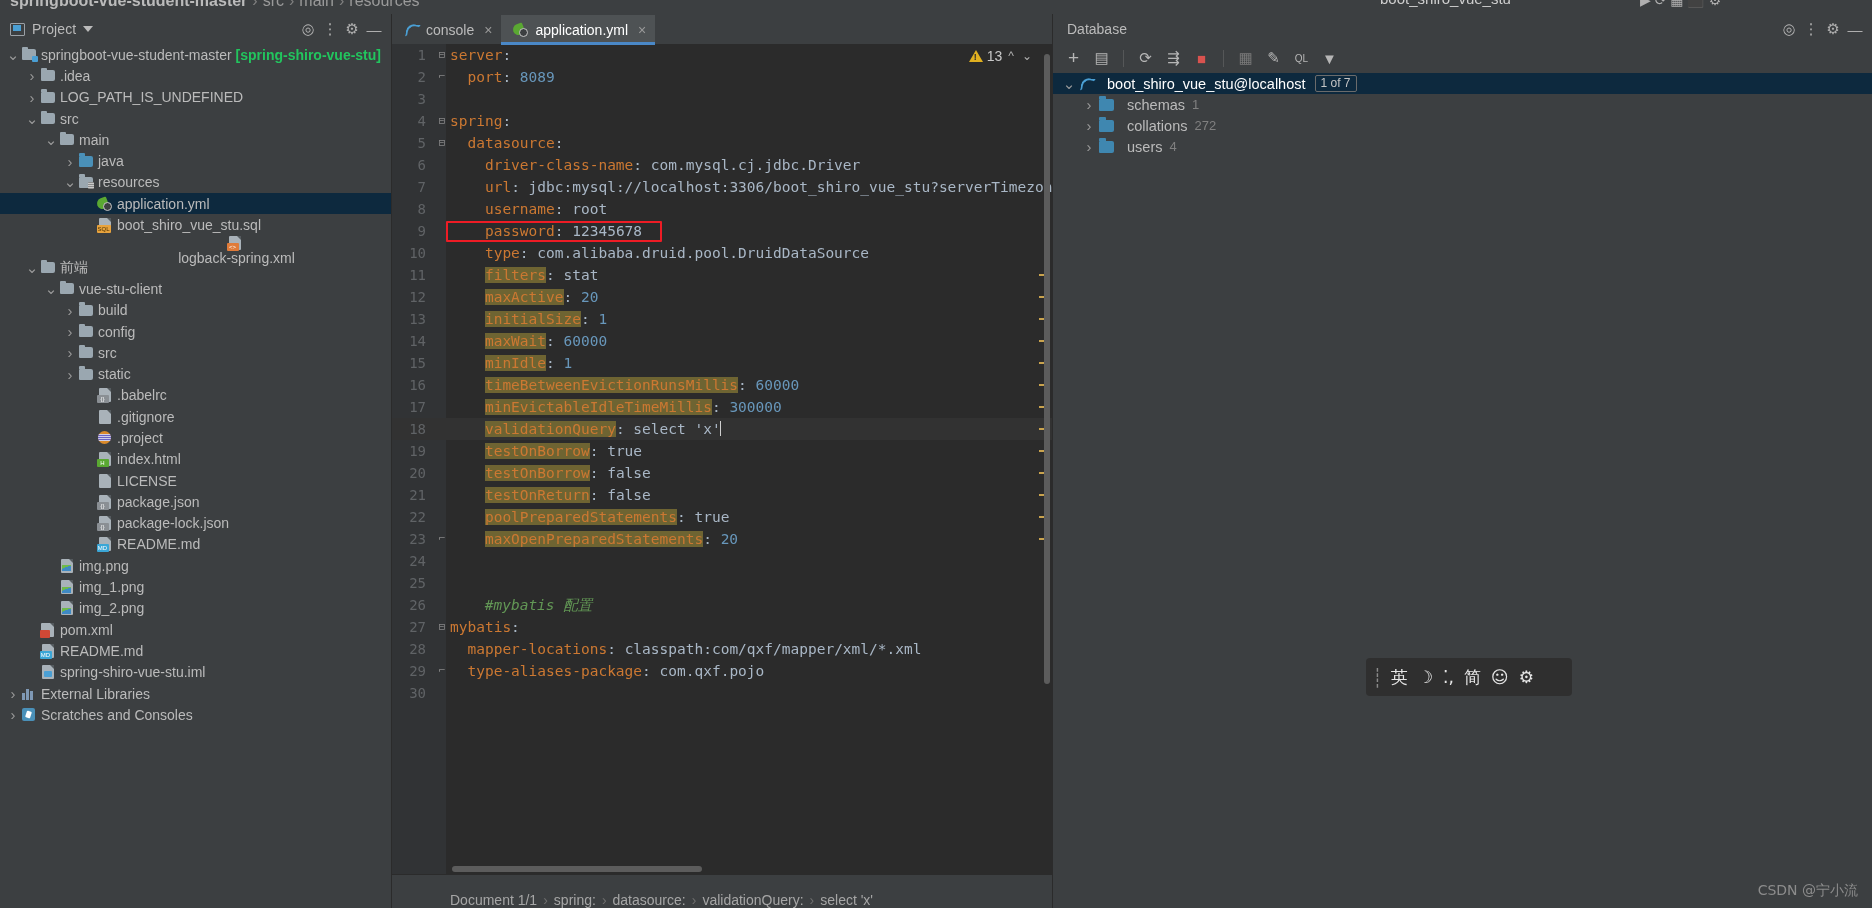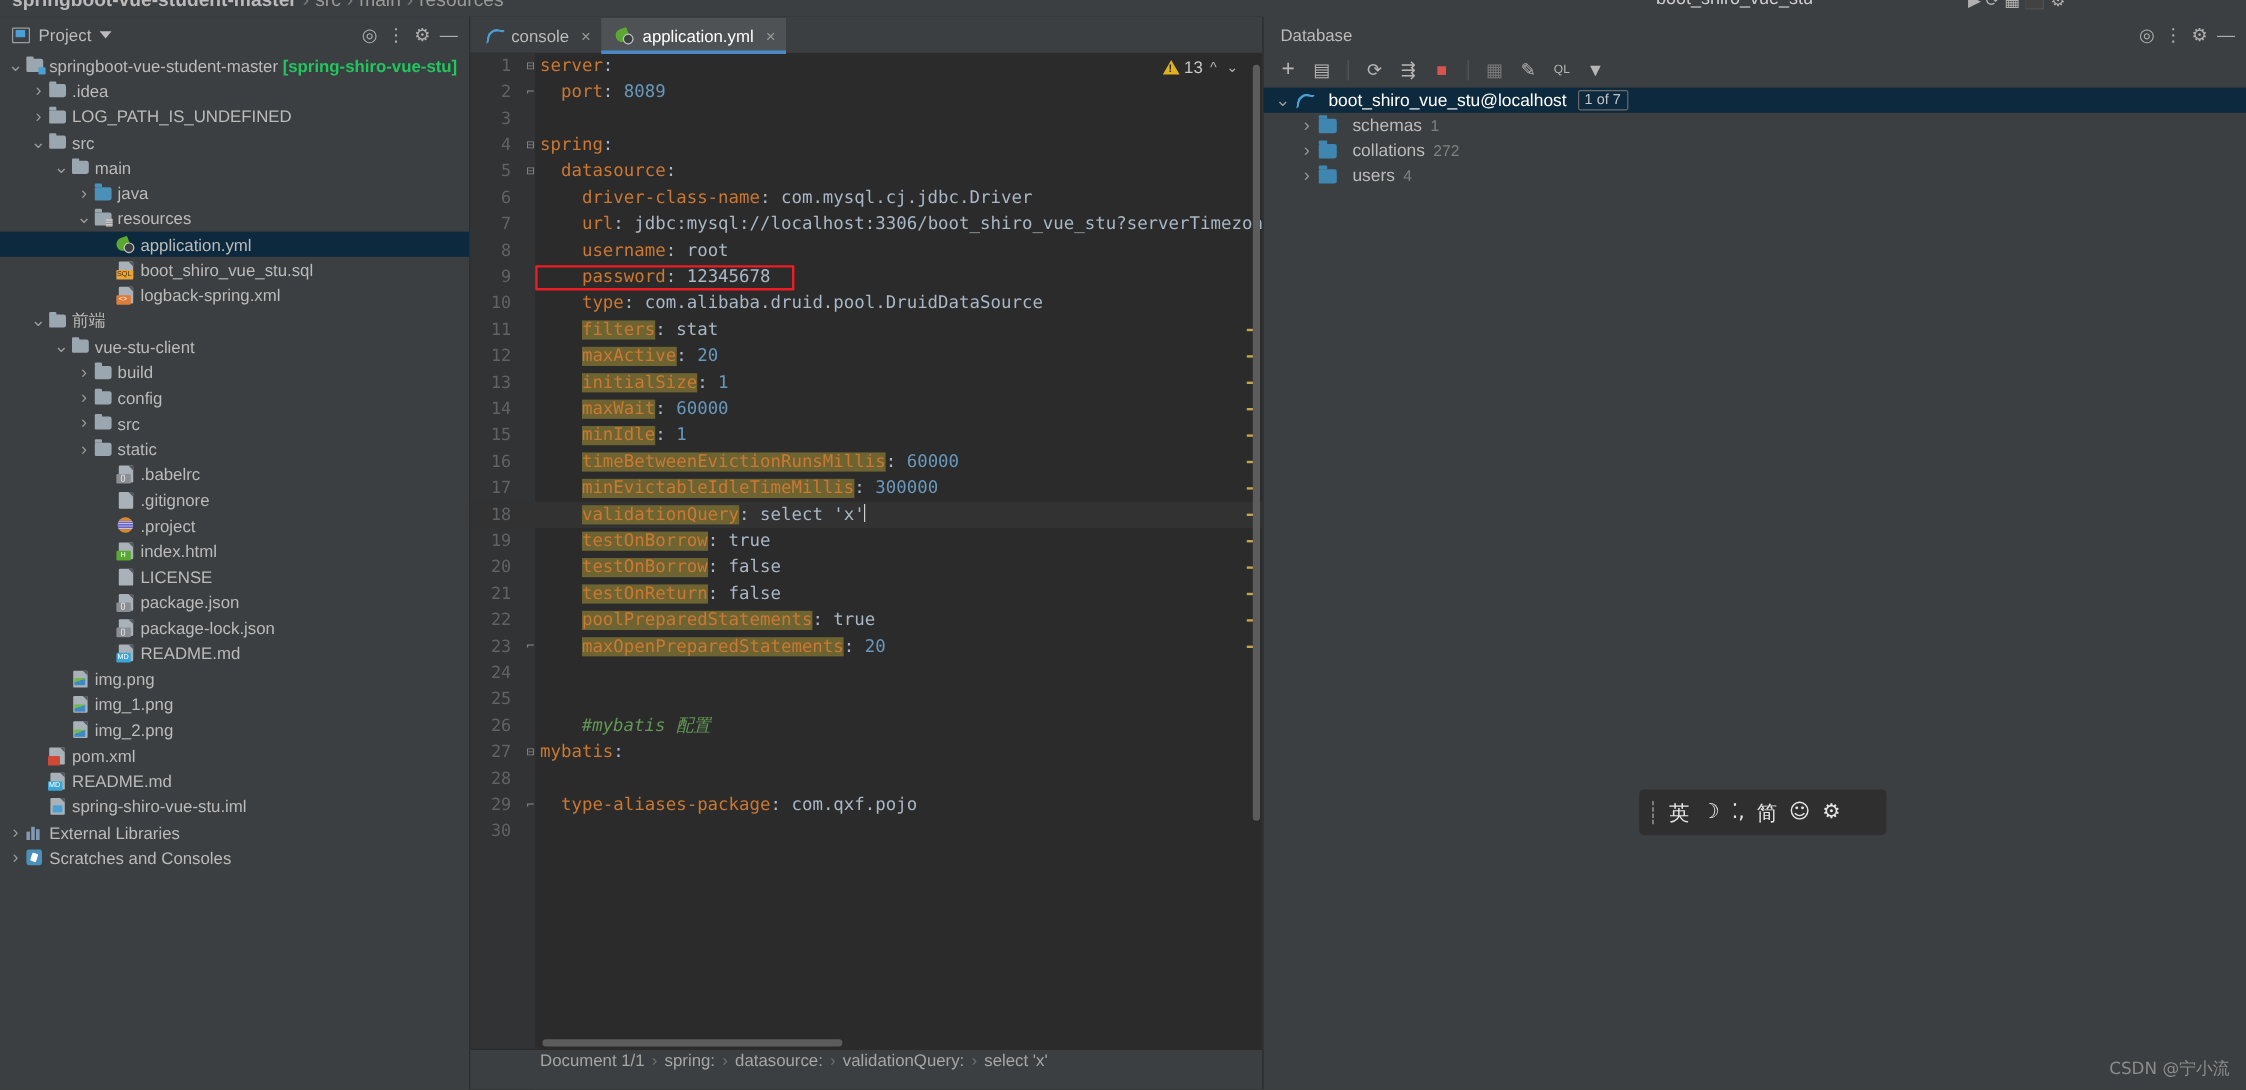--- a/index.html
+++ b/index.html
@@ -280,21 +280,21 @@
     position: absolute; right: 2px; top: 40px; width: 6px; height: 630px;
     background: #5c5c5c; border-radius: 3px;
   }
   .scroll-h {
     position: absolute; left: 60px; bottom: 36px; width: 250px; height: 6px;
     background: #5c5c5c; border-radius: 3px;
   }
   .bottom-crumb {
     position: absolute; left: 0; right: 0; bottom: 0; height: 34px;
     background: #3c3f41; border-top: 1px solid #2b2b2b;
-    display: flex; align-items: flex-start; padding-left: 58px;
+    display: flex; align-items: flex-end; padding-left: 58px;
     font-size: 14px; color: #a6a6a6; white-space: nowrap; overflow: hidden;
   }
   .bottom-crumb .sep { color: #6e6e6e; margin: 0 6px; }
 
   
   .db-panel {
     position: absolute; left: 1052px; top: 14px; width: 820px; height: 894px;
     background: #3c3f41; border-left: 1px solid #2b2b2b;
   }
   .db-header {
@@ -430,21 +430,21 @@
         </div>
         <div class="trow" style="padding-left: 82px;">
           <span class="arrow"></span>
           <span class="ico">
             <span class="file">
               <span class="badge sql">SQL</span>
             </span>
           </span>
           <span class="lbl">boot_shiro_vue_stu.sql</span>
         </div>
-        <div class="trow" style="padding-left: 82px;">
+        <div class="trow" style="padding-left: 82px; flex-direction: column;">
           <span class="arrow"></span>
           <span class="ico">
             <span class="file">
               <span class="badge xml">&lt;&gt;</span>
             </span>
           </span>
           <span class="lbl">logback-spring.xml</span>
         </div>
         <div class="trow" style="padding-left: 25px;">
           <span class="arrow" style="font-size: 15px; line-height: 8px;">⌄</span>
@@ -664,21 +664,21 @@
           <div class="ln cur"><span class="num">18</span><span class="txt"><span class="p">    </span><span class="kh">validationQuery</span><span class="p">: </span><span class="v">select 'x'</span><span class="caret"></span></span></div>
           <div class="ln"><span class="num">19</span><span class="txt"><span class="p">    </span><span class="kh">testOnBorrow</span><span class="p">: </span><span class="v">true</span></span></div>
           <div class="ln"><span class="num">20</span><span class="txt"><span class="p">    </span><span class="kh">testOnBorrow</span><span class="p">: </span><span class="v">false</span></span></div>
           <div class="ln"><span class="num">21</span><span class="txt"><span class="p">    </span><span class="kh">testOnReturn</span><span class="p">: </span><span class="v">false</span></span></div>
           <div class="ln"><span class="num">22</span><span class="txt"><span class="p">    </span><span class="kh">poolPreparedStatements</span><span class="p">: </span><span class="v">true</span></span></div>
           <div class="ln"><span class="num">23</span><span class="fold-m">⌐</span><span class="txt"><span class="p">    </span><span class="kh">maxOpenPreparedStatements</span><span class="p">: </span><span class="n">20</span></span></div>
           <div class="ln"><span class="num">24</span><span class="txt"></span></div>
           <div class="ln"><span class="num">25</span><span class="txt"></span></div>
           <div class="ln"><span class="num">26</span><span class="txt"><span class="p"> </span><span class="c">#mybatis 配置</span></span></div>
           <div class="ln"><span class="num">27</span><span class="fold-m">⊟</span><span class="txt"><span class="k">mybatis</span><span class="p">:</span></span></div>
-          <div class="ln"><span class="num">28</span></div>
+          <div class="ln"><span class="num">28</span><span class="txt"><span class="p">  </span><span class="k">mapper-locations</span><span class="p">: </span><span class="v">classpath:com/qxf/mapper/xml/*.xml</span></span></div>
           <div class="ln"><span class="num">29</span><span class="fold-m">⌐</span><span class="txt"><span class="p">  </span><span class="k">type-aliases-package</span><span class="p">: </span><span class="v">com.qxf.pojo</span></span></div>
           <div class="ln"><span class="num">30</span><span class="txt"></span></div>
         </div>
       <div class="redbox" id="redbox" style="left: 54px; top: 177px; width: 216px; height: 21px;"></div>
     <div class="errstripe" style="top: 230px;"></div>
         <div class="errstripe" style="top: 252px;"></div>
         <div class="errstripe" style="top: 274px;"></div>
         <div class="errstripe" style="top: 296px;"></div>
         <div class="errstripe" style="top: 318px;"></div>
         <div class="errstripe" style="top: 340px;"></div>

